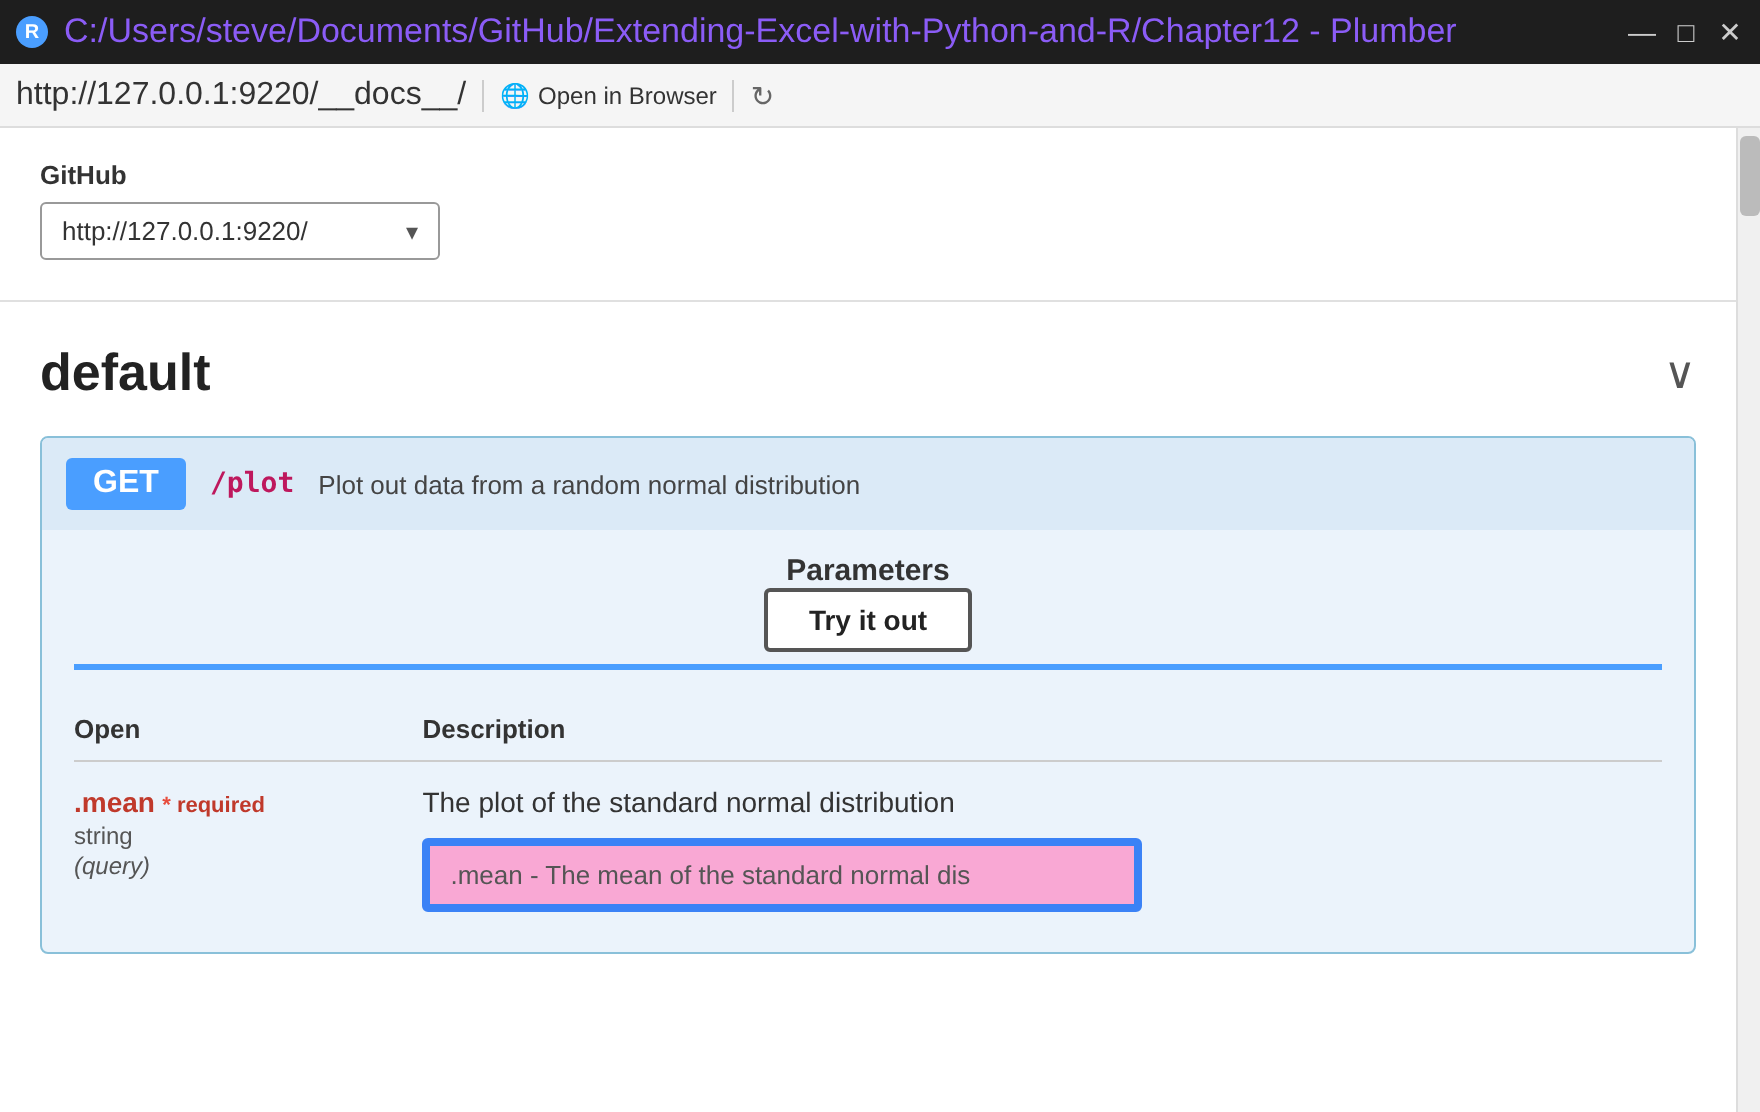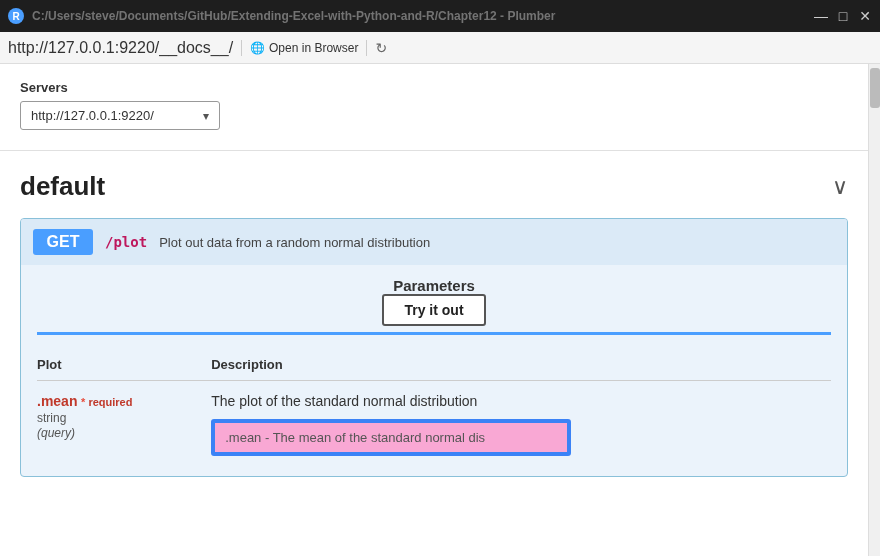--- a/index.html
+++ b/index.html
@@ -18,23 +18,22 @@
     .title-bar-icon {
       width: 16px; height: 16px;
       background: #4a9eff;
       border-radius: 50%;
       margin-right: 8px;
       display: flex; align-items: center; justify-content: center;
       font-size: 10px; font-weight: bold; color: #fff; flex-shrink: 0;
     }
     .title-bar-text {
       flex: 1;
-      font-size: 12px;
-      color: #737373;
-      font-weight: bold;
+      font-size: 17px;
+      color: #8b5cf6;
     }
     .title-bar-controls {
       display: flex; gap: 8px;
     }
     .title-bar-btn {
       width: 14px; height: 14px;
       background: transparent;
       border: none;
       color: #ccc;
       font-size: 14px;
@@ -301,21 +300,21 @@
     <span>Open in Browser</span>
   </button>
   <div class="divider-v"></div>
   <span class="refresh-icon">↻</span>
 </div>
 
 <div class="main-layout">
   <div class="content-area">
 
     <div class="servers-section">
-      <div class="servers-label">Servers</div>
+      <div class="servers-label">GitHub</div>
       <div class="servers-select">
         <span class="servers-select-value">http://127.0.0.1:9220/</span>
         <span class="servers-select-arrow">▾</span>
       </div>
     </div>
 
     <div class="separator-full"></div>
 
     <div class="default-section">
       <div class="default-header">
@@ -332,21 +331,21 @@
 
         <div class="params-panel">
           <div class="params-header">
             <span class="params-title">Parameters</span>
             <button class="try-it-btn">Try it out</button>
           </div>
 
           <table class="params-table">
             <thead>
               <tr>
-                <th>Plot</th>
+                <th>Open</th>
                 <th>Description</th>
               </tr>
             </thead>
             <tbody>
               <tr>
                 <td>
                   <span class="param-name">.mean</span>
                   <span class="param-required">
                     <span class="param-required-star">*</span>
                     <span>required</span>

